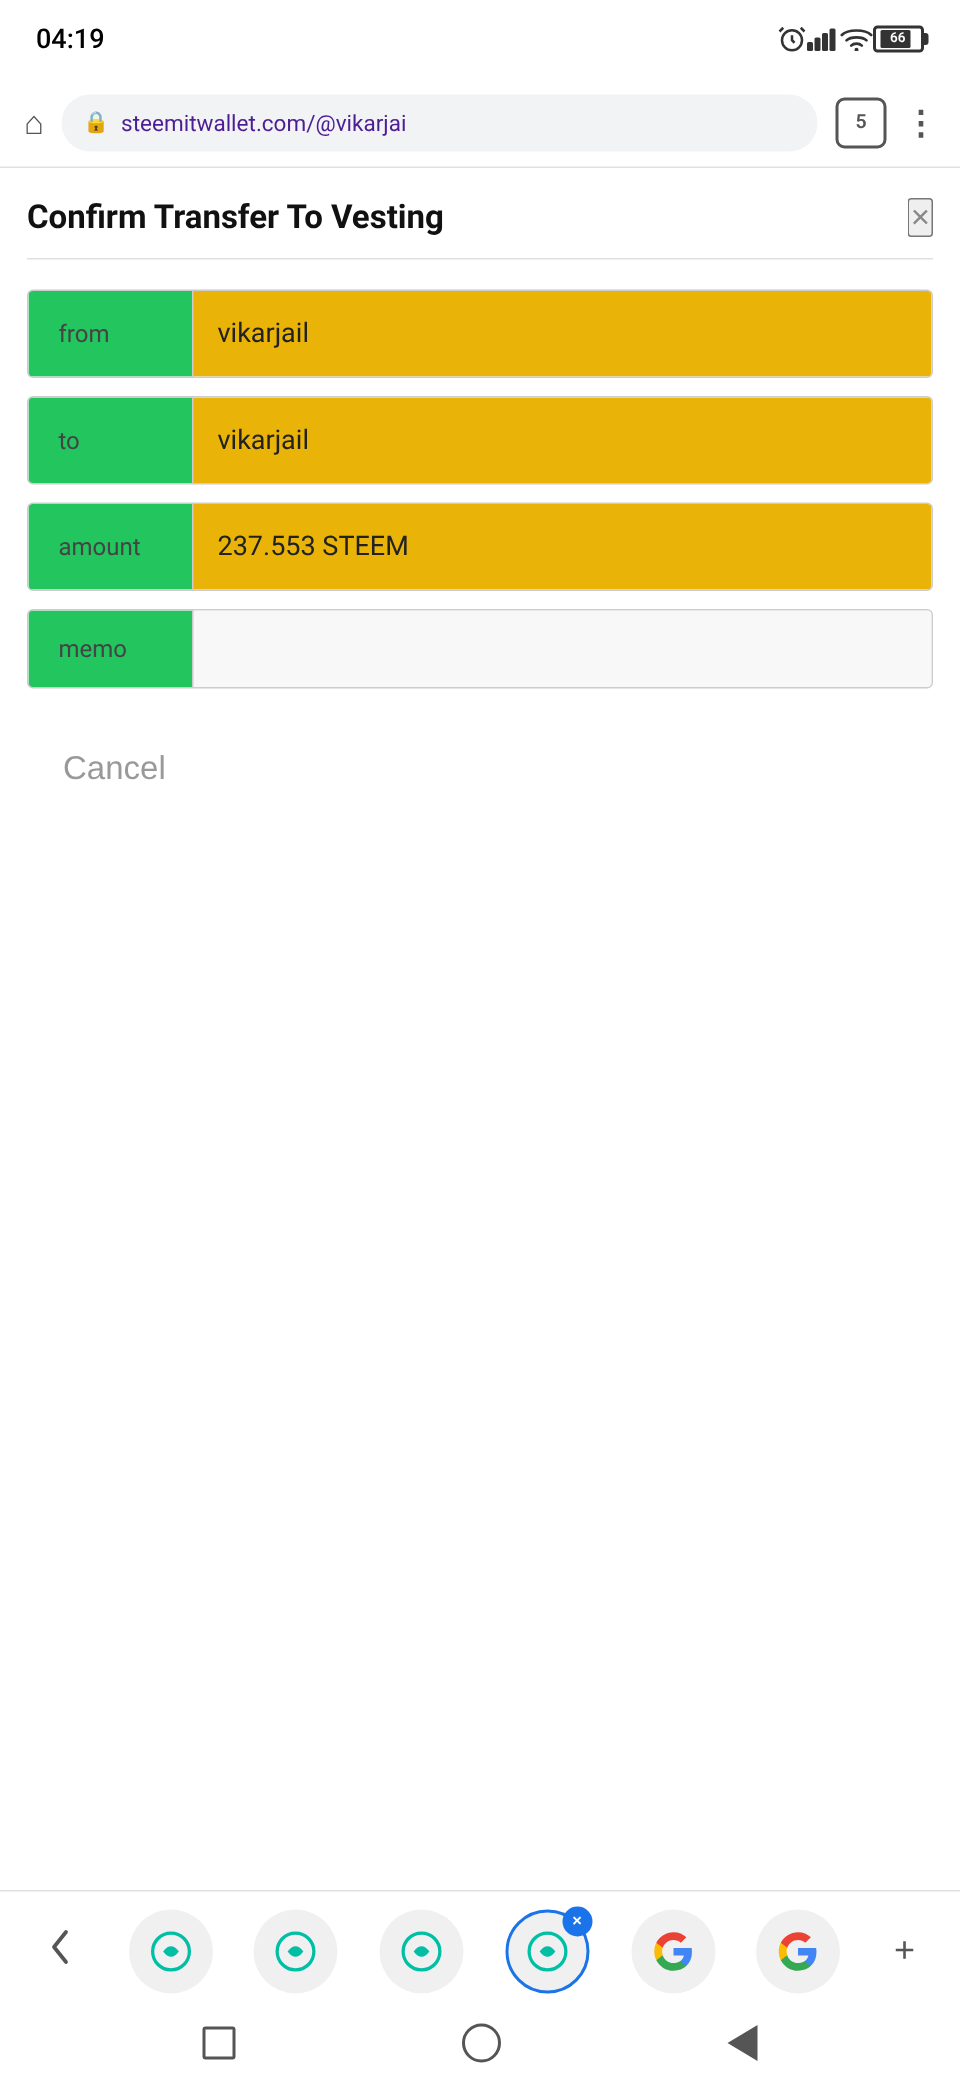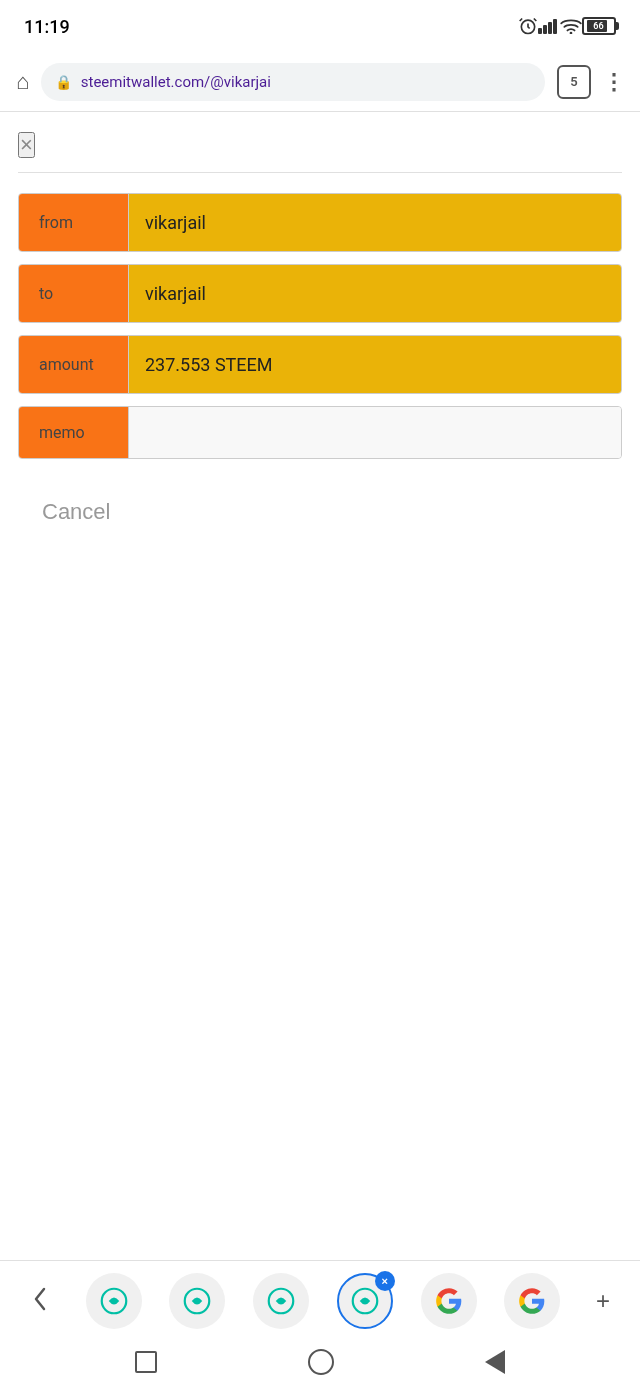--- a/index.html
+++ b/index.html
@@ -123,21 +123,21 @@
     .form-row {
       display: flex;
       align-items: stretch;
       border: 1px solid #ccc;
       border-radius: 4px;
       margin-bottom: 12px;
       background: #fff;
       overflow: hidden;
     }
     .form-label {
-      background: #f97316;
+      background: #22c55e;
       padding: 16px 20px;
       font-size: 16px;
       color: #444;
       min-width: 110px;
       display: flex;
       align-items: center;
       border-right: 1px solid #ccc;
     }
     .form-value {
       flex: 1;
@@ -295,21 +295,21 @@
       height: 0;
       border-top: 12px solid transparent;
       border-bottom: 12px solid transparent;
       border-right: 20px solid #555;
     }
   </style>
 </head>
 <body>
 
 <div class="status-bar">
-  <span class="status-time">11:19</span>
+  <span class="status-time">04:19</span>
   <div class="status-icons">
 
     <svg width="20" height="20" viewBox="0 0 24 24" fill="none" stroke="#333" stroke-width="2">
       <circle cx="12" cy="13" r="8"></circle>
       <path d="M12 9v4l2 2"></path>
       <path d="M5 3L2 6M22 6l-3-3"></path>
     </svg>
 
     <svg width="22" height="16" viewBox="0 0 22 16">
       <rect x="0" y="10" width="4" height="6" fill="#333" rx="1"></rect>
@@ -341,20 +341,21 @@
   </div>
   <div class="browser-tab-btn">
     <span>5</span>
   </div>
   <span class="browser-more-icon">⋮</span>
 </div>
 
 <div class="main-content">
 
   <div class="dialog-header">
+    <h2 class="dialog-title">Confirm Transfer To Vesting</h2>
     <button class="close-btn">×</button>
   </div>
 
   <div class="dialog-divider"></div>
 
   <div class="form-row">
     <div class="form-label">from</div>
     <div class="form-value">vikarjail</div>
   </div>
 

